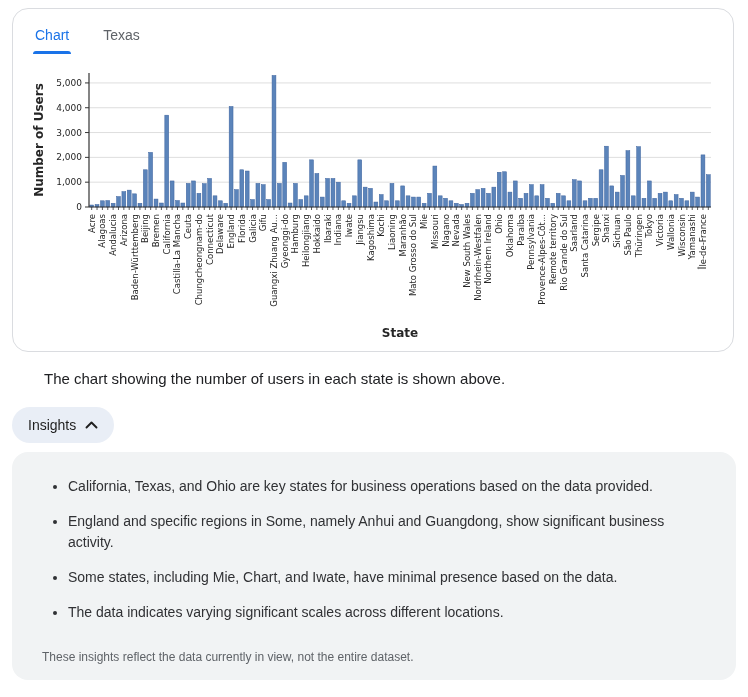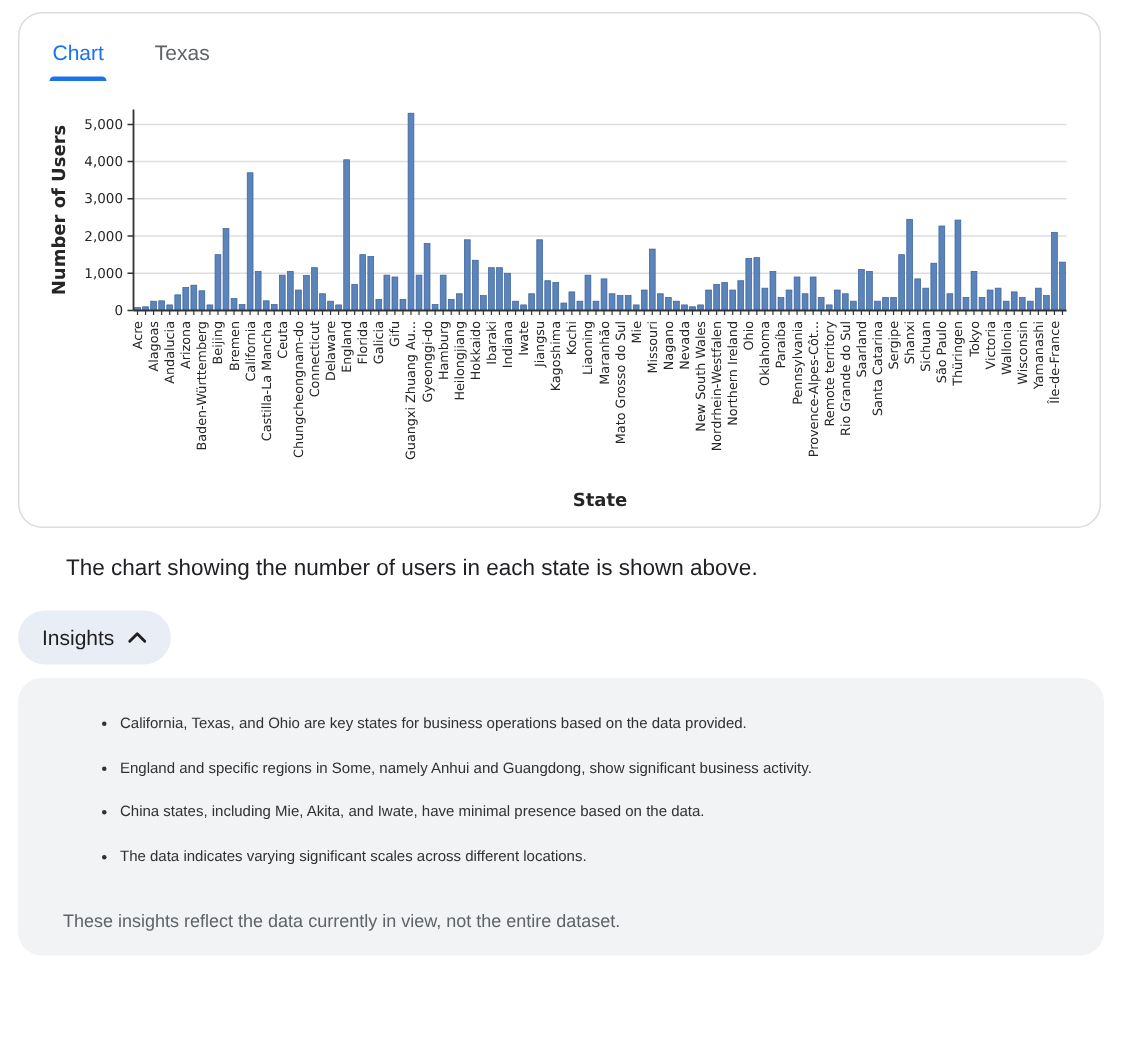--- a/index.html
+++ b/index.html
@@ -24,21 +24,21 @@
   .description { position:absolute; left:12px; top:370px; font-size:15px; color:#202124;margin-left:32px; }
 
   .insights-btn { position:absolute; left:12px; top:407px; height:36px; border:none;
                   background:#e9eef6; border-radius:18px; padding:16px 16px; display:flex;
                   align-items:center; gap:9px; font-family:"Liberation Sans",sans-serif;
                   font-size:14px; color:#1f1f1f; cursor:pointer; }
 
   .insights-panel { position:absolute; left:12px; top:452px; width:724px; box-sizing:border-box;
                     background:#f1f3f4; border-radius:16px; padding:24px 24px 16px 30px; }
   .insights-panel ul { margin:0; padding-left:26px; }
-  .insights-panel li { font-size:10px; line-height:1.45; color:#303134; margin-bottom:15px; max-width:600px;margin-left:12px; }
+  .insights-panel li { font-size:14px; line-height:1.45; color:#303134; margin-bottom:15px; max-width:600px; }
   .footnote { font-size:12px; color:#5f6368; margin-top:28px; padding-left:0px; }
 </style>
 </head>
 <body>
 
 <div class="card">
   <div class="card-header">
     <div class="tabs">
       <div class="tab active">
         <span class="tab-label">Chart</span>
@@ -373,17 +373,17 @@
   <span>Insights</span>
   <svg width="13" height="8" viewBox="0 0 13 8">
     <polyline points="1.5,6.5 6.5,1.5 11.5,6.5" fill="none" stroke="#1f1f1f" stroke-width="1.9" stroke-linecap="round" stroke-linejoin="round"></polyline>
   </svg>
 </button>
 
 <div class="insights-panel">
   <ul>
     <li>California, Texas, and Ohio are key states for business operations based on the data provided.</li>
     <li>England and specific regions in Some, namely Anhui and Guangdong, show significant business activity.</li>
-    <li>China states, including Mie, Akita, and Iwate, have minimal presence based on the data.</li>
+    <li>Some states, including Mie, Chart, and Iwate, have minimal presence based on the data.</li>
     <li>The data indicates varying significant scales across different locations.</li>
   </ul>
   <div class="footnote">These insights reflect the data currently in view, not the entire dataset.</div>
 </div>
 
 </body></html>

